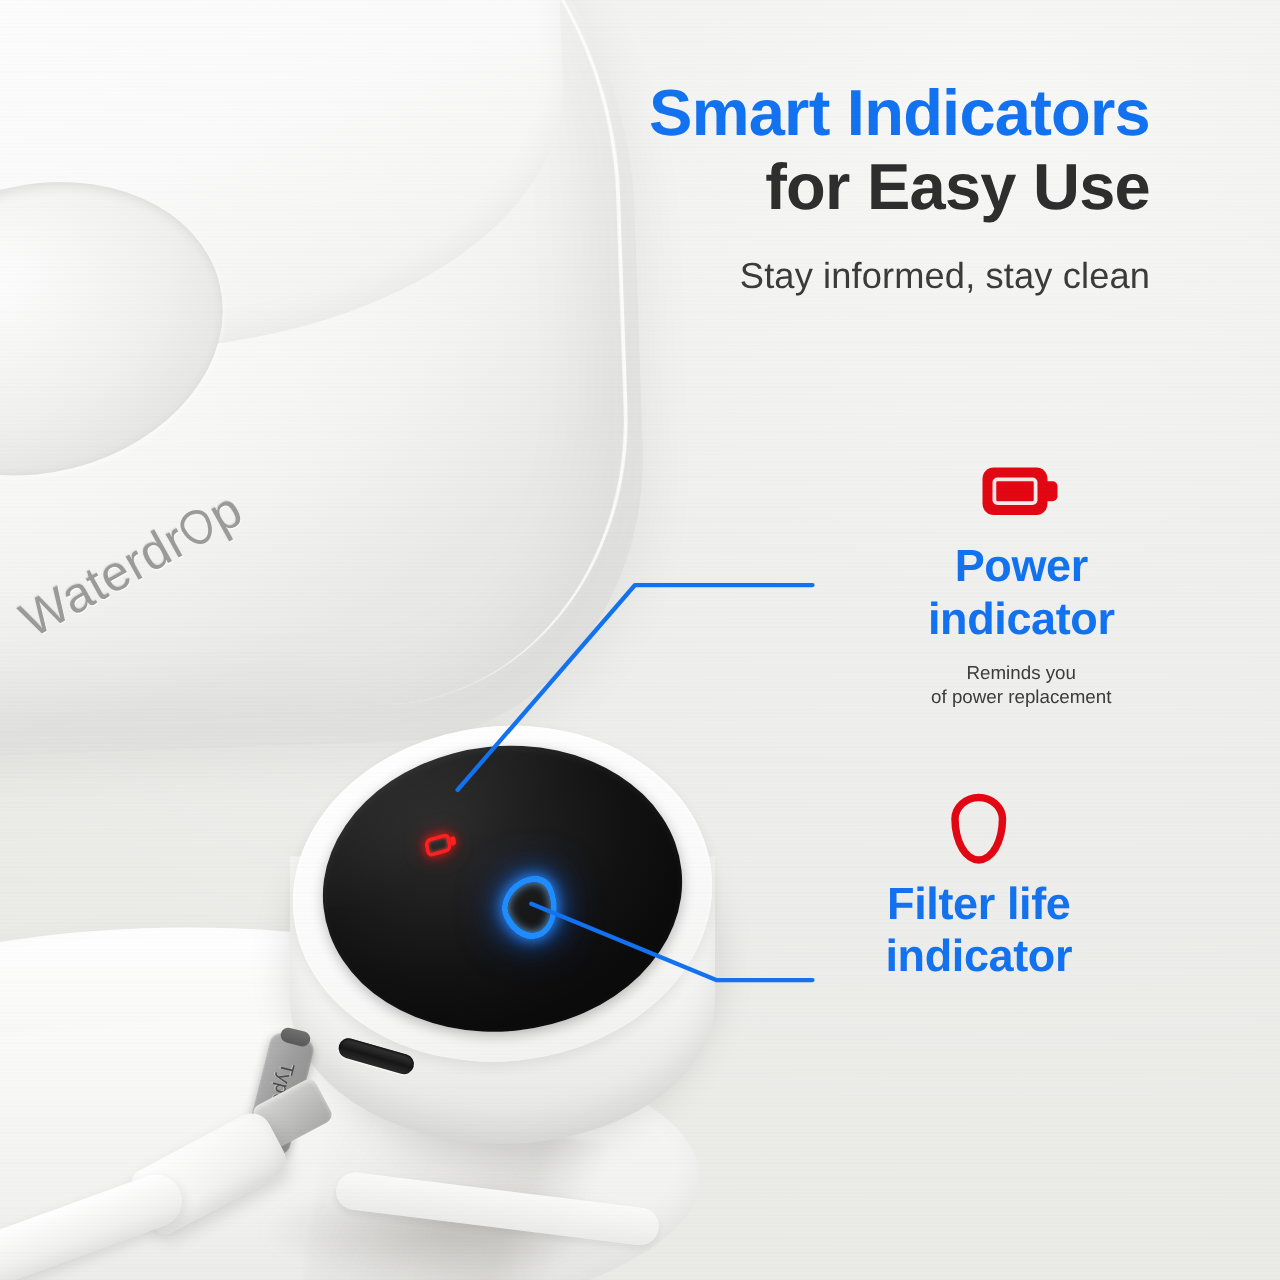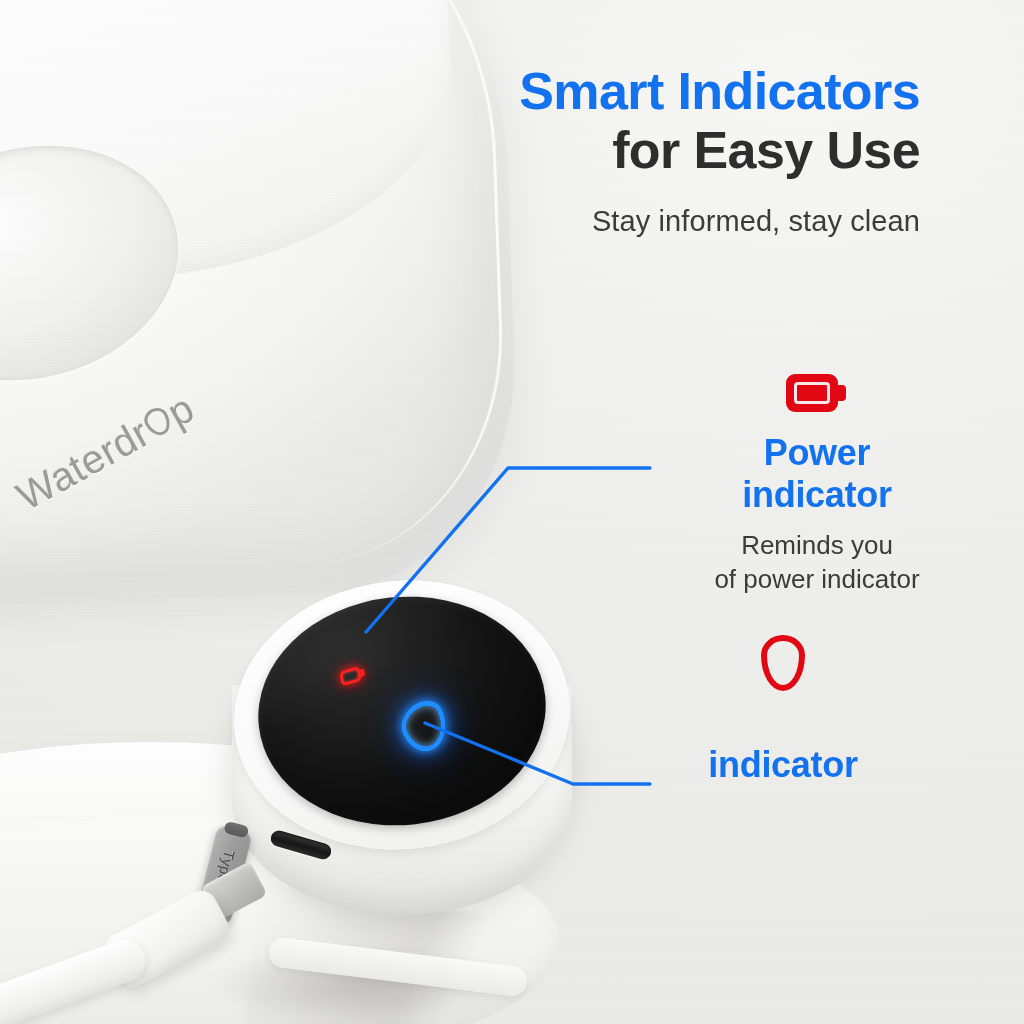--- a/index.html
+++ b/index.html
@@ -241,21 +241,21 @@
 
   .callout{position:absolute;text-align:center;width:330px;}
   #callout-power{left:652px;top:362px;}
   #callout-filter{left:618px;top:632px;}
 
   .c-icon{height:62px;display:flex;align-items:center;justify-content:center;margin-bottom:8px;}
   .c-title{
     font-size:36px;font-weight:700;color:#1272f0;line-height:1.18;letter-spacing:-.3px;margin:0;
   }
   .c-desc{
-    margin:12px 0 0;font-size:26px;font-weight:300;color:#3b3b3b;line-height:1.3;
+    margin:12px 0 0;font-size:15px;font-weight:300;color:#3b3b3b;line-height:1.3;
   }
 
   
   .ico-batt{position:relative;width:62px;height:38px;}
   .ico-batt .shell{
     position:absolute;left:0;top:0;width:52px;height:38px;border-radius:9px;
     background:#e30613;box-sizing:border-box;
   }
   .ico-batt .inner{
     position:absolute;left:8px;top:8px;width:36px;height:22px;border-radius:4px;
@@ -349,28 +349,28 @@
           <div class="inner"></div>
           <div class="nub"></div>
       </div>
     </div>
     <p class="c-title">
       <span>Power</span><br>
       <span>indicator</span>
     </p>
     <p class="c-desc">
       <span>Reminds you</span><br>
-      <span>of power indicator</span>
+      <span>of power replacement</span>
     </p>
   </div>
 
   <div class="callout" id="callout-filter">
     <div class="c-icon">
       <div class="ico-drop"></div>
     </div>
     <p class="c-title">
-      <br>
+      <span>Filter life</span><br>
       <span>indicator</span>
     </p>
   </div>
 
   <div id="grain"></div>
 </div>
 
 </body></html>

